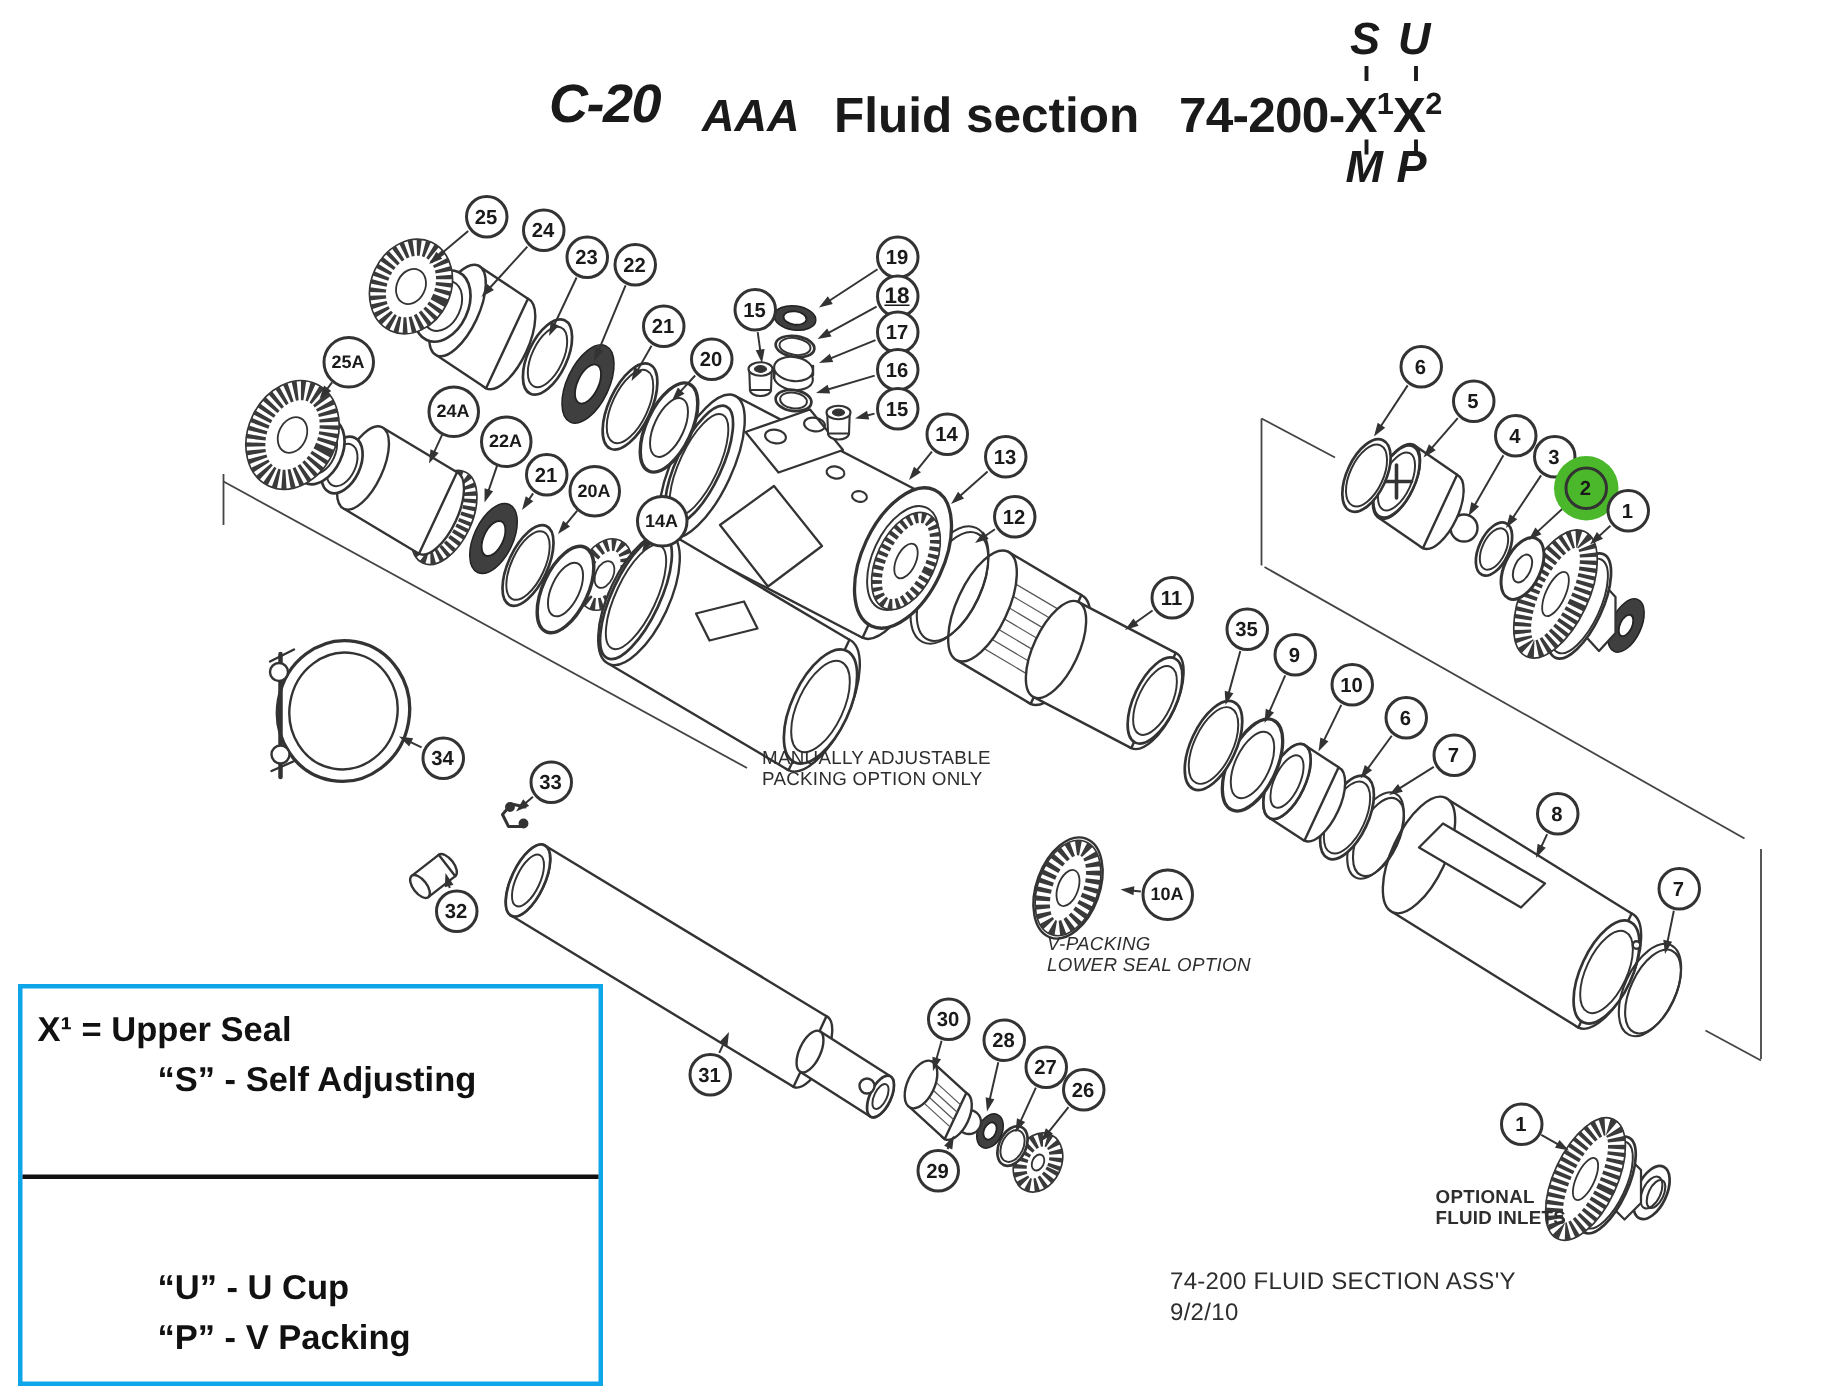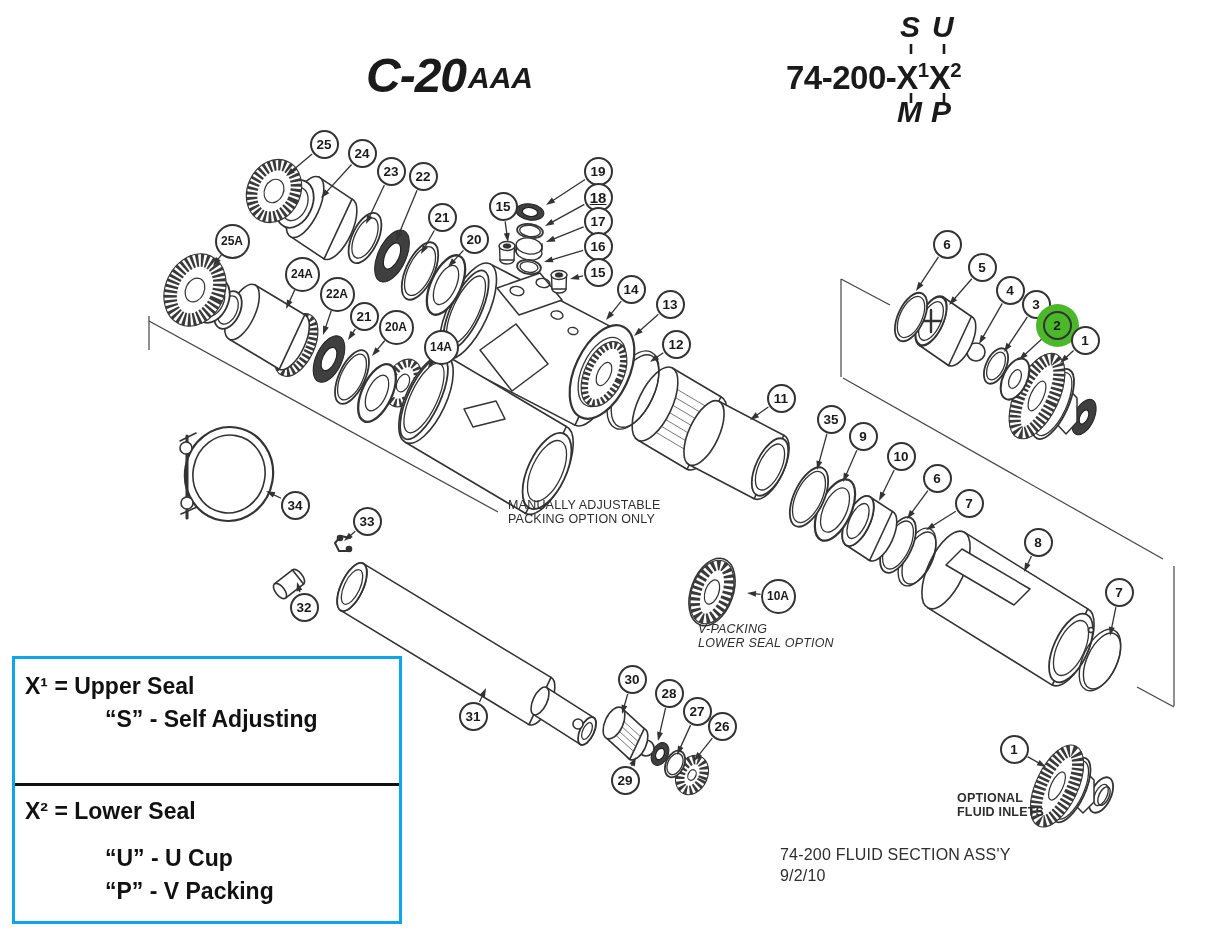--- a/index.html
+++ b/index.html
@@ -1,20 +1,20 @@
 <!DOCTYPE html>
 <html><head>
 <meta charset="utf-8">
 <style>
   html,body{margin:0;padding:0;background:#fff;}
   #stage{position:relative;width:1214px;height:931px;background:#fff;overflow:hidden;
          font-family:"Liberation Sans",sans-serif;color:#1a1a1a;}
   #diagram-svg{position:absolute;left:0;top:0;}
   .t-abs{position:absolute;white-space:nowrap;}
-  .t-c20{left:366px;top:48px;font-size:48px;font-weight:bold;font-style:italic;letter-spacing:-1px;}
+  .t-c20{left:366px;top:48px;font-size:36px;font-weight:bold;font-style:italic;letter-spacing:-1px;}
   .t-aaa{left:468px;top:61px;font-size:30px;font-weight:bold;font-style:italic;}
   .t-fluid{left:556px;top:58px;font-size:33px;font-weight:bold;}
   .t-pn{left:786px;top:58px;font-size:33px;font-weight:bold;letter-spacing:-0.5px;}
   .t-pn sup{font-size:62%;font-weight:bold;}
   .t-opt{font-size:30px;font-weight:bold;font-style:italic;}
   .legend-box{position:absolute;left:12px;top:656px;width:384px;height:262px;
               border:3px solid #0ea5e9;background:#fff;}
   .legend-divider{position:absolute;left:0;top:124px;width:100%;border-top:3px solid #111;}
   .lg{position:absolute;font-weight:bold;color:#111;font-size:23px;white-space:nowrap;}
   .note{position:absolute;font-size:12.5px;line-height:14px;color:#2e2e2e;letter-spacing:0.2px;white-space:nowrap;}
@@ -516,31 +516,31 @@
         <polygon points="1019,360 1023.5874786821764,351.6960828917566 1027.6523332106872,356.10935352271116" fill="#333333"></polygon>
         <line x1="1073.5930693176917" y1="350.4943762277237" x2="1065.1515170823327" y2="358.2606042842538" stroke="#333333" stroke-width="1.3"></line>
         <polygon points="1060,363 1064.5922095133938,354.69869818732656 1068.654548698319,359.1142842578975" fill="#333333"></polygon>
         <line x1="1027.5094208254304" y1="756.5990492143046" x2="1039.898971240128" y2="763.5681713225721" stroke="#333333" stroke-width="1.3"></line>
         <polygon points="1046,767 1036.6850364469815,765.2023754546806 1039.6266038847766,759.9729222319334" fill="#333333"></polygon>
       </g>
     </svg>
 
   <div class="t-abs t-c20">C-20</div>
   <div class="t-abs t-aaa">AAA</div>
+  <div class="t-abs t-fluid">Fluid section</div>
   <div class="t-abs t-pn"><span>74-200-</span><span>X</span><sup>1</sup><span>X</span><sup>2</sup></div>
   <div class="t-abs t-opt" style="left:900px;top:10px;">S</div>
   <div class="t-abs t-opt" style="left:932px;top:10px;">U</div>
   <div class="t-abs t-opt" style="left:897px;top:95px;">M</div>
   <div class="t-abs t-opt" style="left:931px;top:95px;">P</div>
 
   <div class="legend-box">
     <div class="lg" style="left:10px;top:14px;">X¹ = Upper Seal</div>
     <div class="lg" style="left:90px;top:47px;">“S” - Self Adjusting</div>
     <div class="legend-divider"></div>
-    <div class="lg" style="left:10px;top:139px;">X² = Lower Seal</div>
     <div class="lg" style="left:90px;top:186px;">“U” - U Cup</div>
     <div class="lg" style="left:90px;top:219px;">“P” - V Packing</div>
   </div>
 
   <div class="footer-line" style="left:780px;top:846px;">74-200 FLUID SECTION ASS'Y</div>
   <div class="footer-line" style="left:780px;top:867px;">9/2/10</div>
 
   <div id="notes-layer">
       <div class="note" style="left: 508px; top: 498px;">
         <span style="display: block;">MANUALLY ADJUSTABLE</span>

